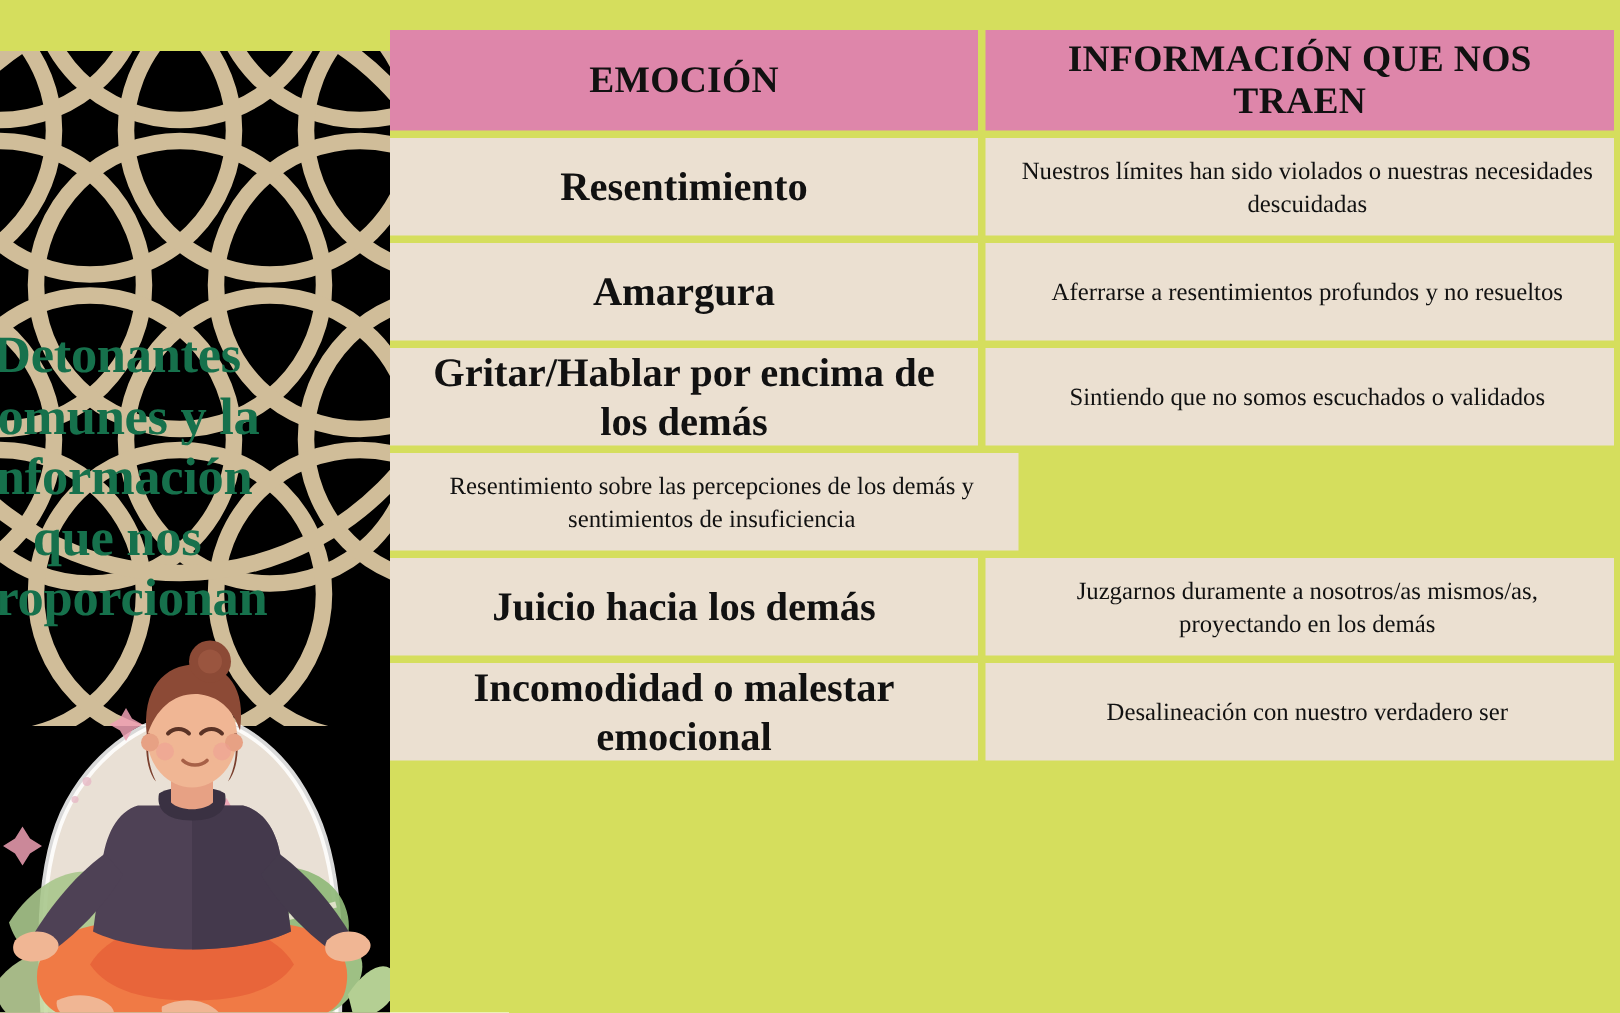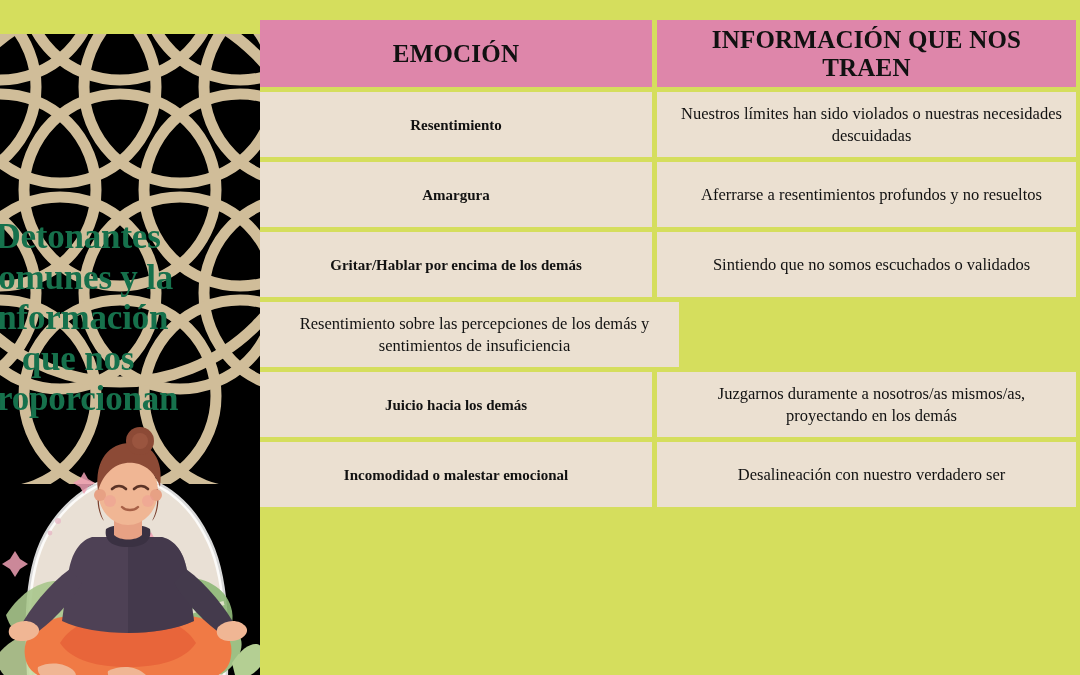--- a/index.html
+++ b/index.html
@@ -107,21 +107,21 @@
     letter-spacing: 0.2px;
   }
 
   .body-row .cell {
     background: #ebe0d1;
     height: 65px;
   }
 
   .body-row .col-emotion {
     font-weight: bold;
-    font-size: 15px;
+    font-size: 27px;
     line-height: 1.2;
   }
 
   .body-row .col-info {
     font-weight: normal;
     font-size: 16.5px;
     line-height: 1.28;
     padding-left: 24px;
   }
 </style>

